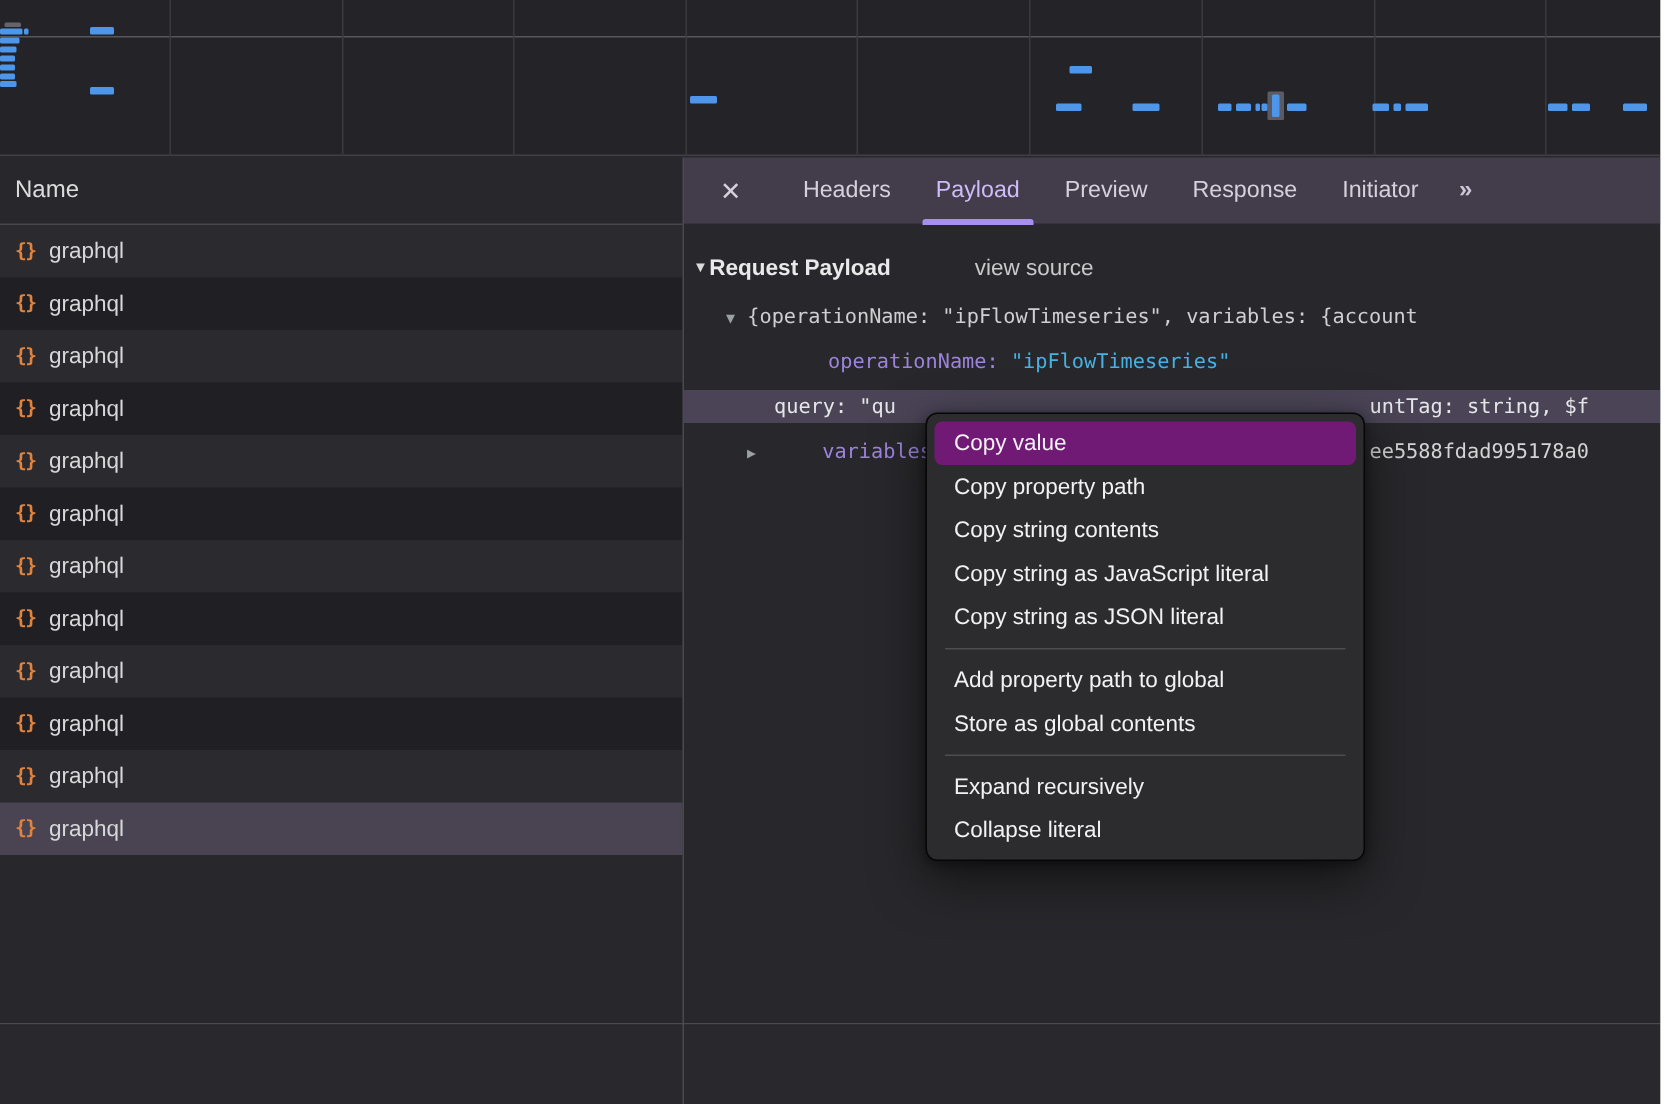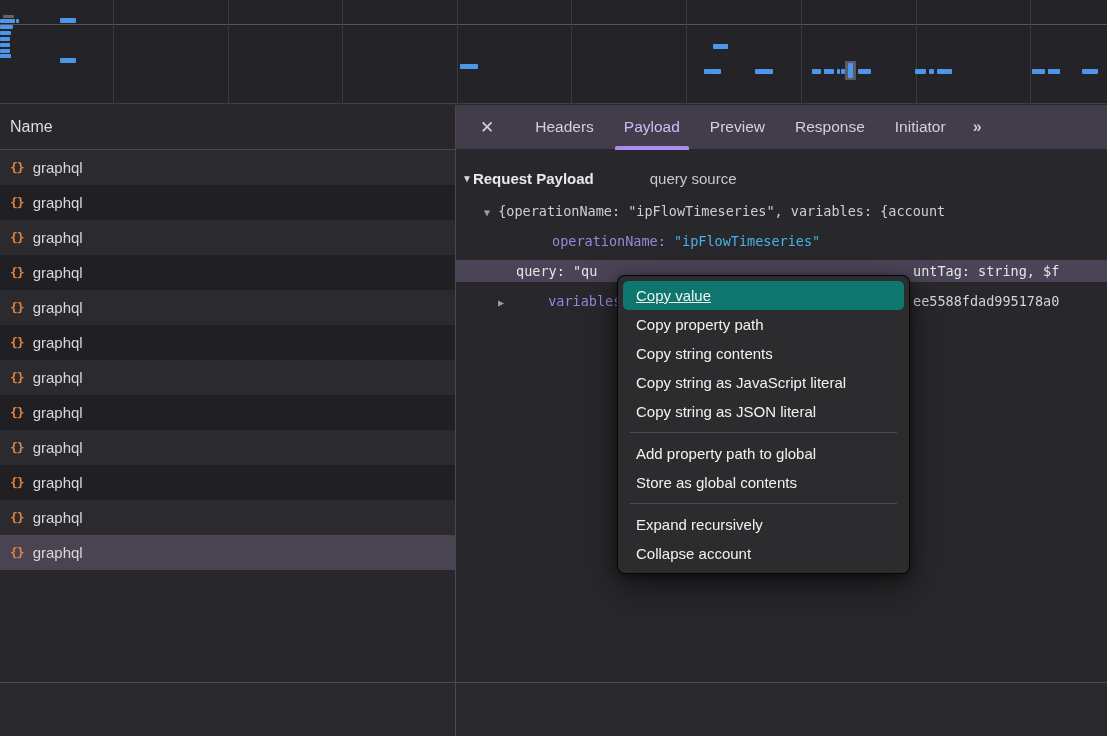--- a/index.html
+++ b/index.html
@@ -65,21 +65,21 @@
   .right-frag { position:absolute; left:457px; top:0; }
   .right-frag.gray { color:#d4d4d6; }
 
   
   .ctx-menu { position:absolute; left:617px; top:275px; width:293px;
               background:#2c2b2e; border:1px solid rgba(0,0,0,0.85); border-radius:8px;
               padding:5px 0; box-shadow:0 12px 34px rgba(0,0,0,0.55), 0 2px 8px rgba(0,0,0,0.4);
               z-index:50; }
   .ctx-item { height:29px; display:flex; align-items:center; padding:0 18px;
               color:#f2f2f3; font-size:15px; white-space:nowrap; }
-  .ctx-item.selected { background:#0f766e; border-radius:5px; margin:0 5px; padding:0 13px;text-decoration:underline; }
+  .ctx-item.selected { background:#701a75; border-radius:5px; margin:0 5px; padding:0 13px; }
   .ctx-sep { height:1px; background:#4d4d52; margin:6px 12px; }
 
   
   .edge-r { position:absolute; right:0; top:0; width:3px; height:740px; background:#fff; }
   .edge-b { position:absolute; left:0; bottom:0; width:1110px; height:4px; background:#fff; }
 </style>
 </head>
 <body>
 
 <div class="app">
@@ -197,21 +197,21 @@
             <div class="tab">Response</div>
             <div class="tab">Initiator</div>
           </div>
         <span class="tab-overflow">»</span>
       </div>
 
       <div class="payload-content">
         <div class="section-head">
           <span class="sec-tri">▼</span>
           <span class="sec-title">Request Payload</span>
-          <span class="view-source">query source</span>
+          <span class="view-source">view source</span>
         </div>
 
         <div class="tree">
           <div class="tree-row indent1">
             <span class="tri">▼</span>
             <span>{operationName: "ipFlowTimeseries", variables: {account</span>
           </div>
           <div class="tree-row indent2">
             <span class="key">operationName: </span><span class="str">"ipFlowTimeseries"</span>
           </div>
@@ -236,18 +236,18 @@
       <div class="ctx-item selected">Copy value</div>
       <div class="ctx-item">Copy property path</div>
       <div class="ctx-item">Copy string contents</div>
       <div class="ctx-item">Copy string as JavaScript literal</div>
       <div class="ctx-item">Copy string as JSON literal</div>
       <div class="ctx-sep"></div>
       <div class="ctx-item">Add property path to global</div>
       <div class="ctx-item">Store as global contents</div>
       <div class="ctx-sep"></div>
       <div class="ctx-item">Expand recursively</div>
-      <div class="ctx-item">Collapse account</div>
+      <div class="ctx-item">Collapse literal</div>
     </div>
 </div>
 
 <div class="edge-r"></div>
 <div class="edge-b"></div>
 
 </body></html>

